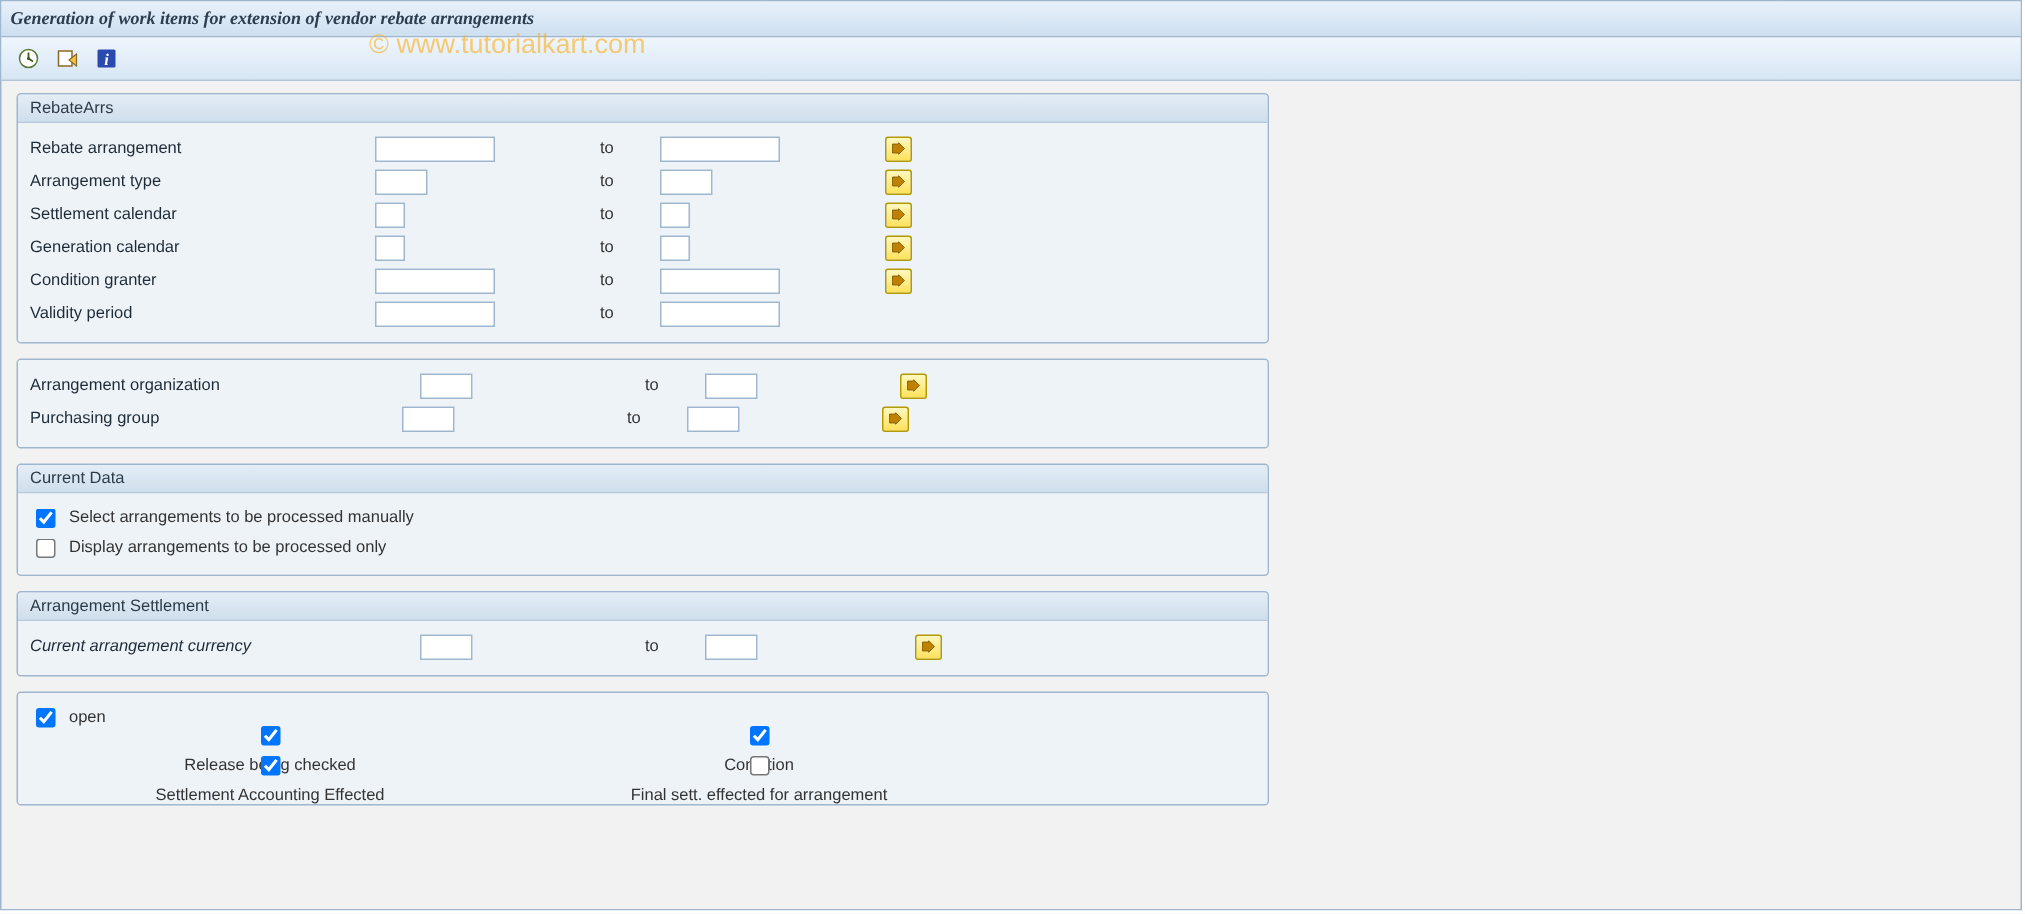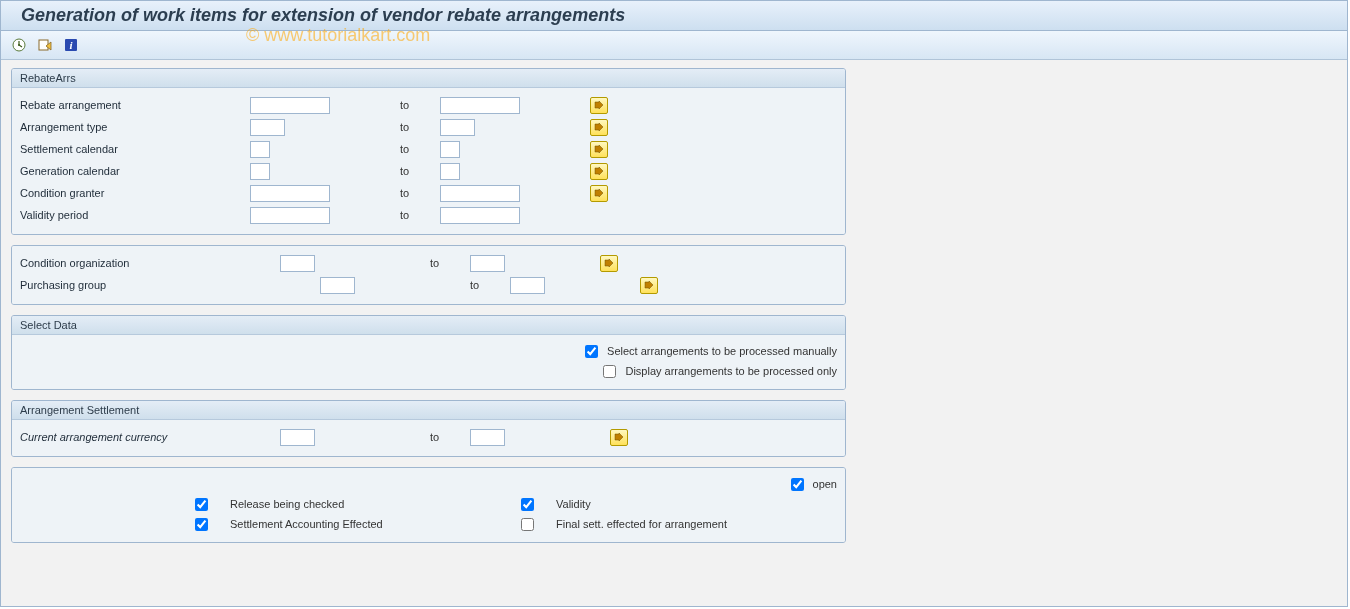--- a/index.html
+++ b/index.html
@@ -13,25 +13,26 @@
   .window {
     border: 1px solid #9fb6cf;
     width: 1348px;
     height: 607px;
     margin: 0;
     background: #f2f2f2;
   }
   .title-bar {
     background: linear-gradient(#e8f1fb, #cddff0);
     border-bottom: 1px solid #9fb6cf;
-    padding: 4px 20px;
+    padding: 4px 6px;
     font-weight: bold;
     font-style: italic;
-    font-size: 18px;
+    font-size: 12px;
     color: #2c3e50;
+    font-family: Liberation Serif, serif;
   }
   .toolbar {
     background: linear-gradient(#eff6fd, #d7e6f4);
     border-bottom: 1px solid #b0c4d8;
     padding: 4px 8px;
     display: flex;
     gap: 6px;
     align-items: center;
     position: relative;
   }
@@ -118,22 +119,22 @@
     background: linear-gradient(#fff8c0, #ffe15a);
     border: 1px solid #b39a00;
     border-radius: 2px;
     display: flex;
     align-items: center;
     justify-content: center;
     cursor: pointer;
     position: relative;
   }
   .multi-btn svg { width: 10px; height: 8px; }
-  .chk-row { display: flex; align-items: center; height: 20px; gap: 6px; justify-content: flex-end; }
-  .chk-group { display: flex; align-items: center; gap: 19px; width: 320px;}
+  .chk-row { display: flex; align-items: center; height: 20px; gap: 6px; }
+  .chk-group { display: flex; align-items: center; gap: 4px; width: 320px; flex-direction: column;}
   .chk {
     width: 13px; height: 13px; cursor: pointer;
   }
   
   .row.org .from-col { width: 180px; }
   .row.org .to-label-col { width: 40px; }
   .row.org .to-col { width: 120px; }
   
   .row.curr .label-col { width: 260px; font-style: italic; }
   .row.curr .from-col { width: 150px; }
@@ -247,50 +248,50 @@
           <div class="to-label-col">to</div>
           <div class="to-col"><input class="fld w-lg" style=""></div>
           <div class="btn-col"></div>
         </div>
       </div>
     </div>
 
     <div class="panel">
       <div class="panel-body">
         <div class="row org">
-          <div class="label-col" style="width:260px">Condition organization</div>
+          <div class="label-col" style="width:260px">Arrangement organization</div>
           <div class="from-col" style="width:150px"><input class="fld w-md" style=""></div>
           <div class="to-label-col">to</div>
           <div class="to-col" style="width:130px"><input class="fld w-md" style=""></div>
           <div class="btn-col">
               <div class="multi-btn">
                 <svg viewBox="0 0 10 8">
                   <path d="M1 1 L1 7 L5 7 L5 8 L9 4 L5 0 L5 1 Z" fill="#c08000" stroke="#705000" stroke-width="0.5"></path>
                 </svg>
               </div>
             </div>
         </div>
         <div class="row org">
-          <div class="label-col" style="width:300px">Purchasing group</div>
+          <div class="label-col" style="width:248px">Purchasing group</div>
           <div class="from-col" style="width:150px"><input class="fld w-md" style=""></div>
           <div class="to-label-col">to</div>
           <div class="to-col" style="width:130px"><input class="fld w-md" style=""></div>
           <div class="btn-col">
               <div class="multi-btn">
                 <svg viewBox="0 0 10 8">
                   <path d="M1 1 L1 7 L5 7 L5 8 L9 4 L5 0 L5 1 Z" fill="#c08000" stroke="#705000" stroke-width="0.5"></path>
                 </svg>
               </div>
             </div>
         </div>
       </div>
     </div>
 
     <div class="panel">
-      <div class="panel-header">Select Data</div>
+      <div class="panel-header">Current Data</div>
       <div class="panel-body">
         <div class="chk-row">
           <input type="checkbox" class="chk" checked="" style="">
           <span>Select arrangements to be processed manually</span>
         </div>
         <div class="chk-row">
           <input type="checkbox" class="chk" style="">
           <span>Display arrangements to be processed only</span>
         </div>
       </div>
@@ -321,21 +322,21 @@
           <input type="checkbox" class="chk" checked="" style="">
           <span>open</span>
         </div>
         <div class="chk-row">
           <div class="chk-group">
             <input type="checkbox" class="chk" checked="" style="">
             <span>Release being checked</span>
           </div>
           <div class="chk-group">
             <input type="checkbox" class="chk" checked="" style="">
-            <span>Validity</span>
+            <span>Condition</span>
           </div>
         </div>
         <div class="chk-row">
           <div class="chk-group">
             <input type="checkbox" class="chk" checked="" style="">
             <span>Settlement Accounting Effected</span>
           </div>
           <div class="chk-group">
             <input type="checkbox" class="chk" style="">
             <span>Final sett. effected for arrangement</span>

